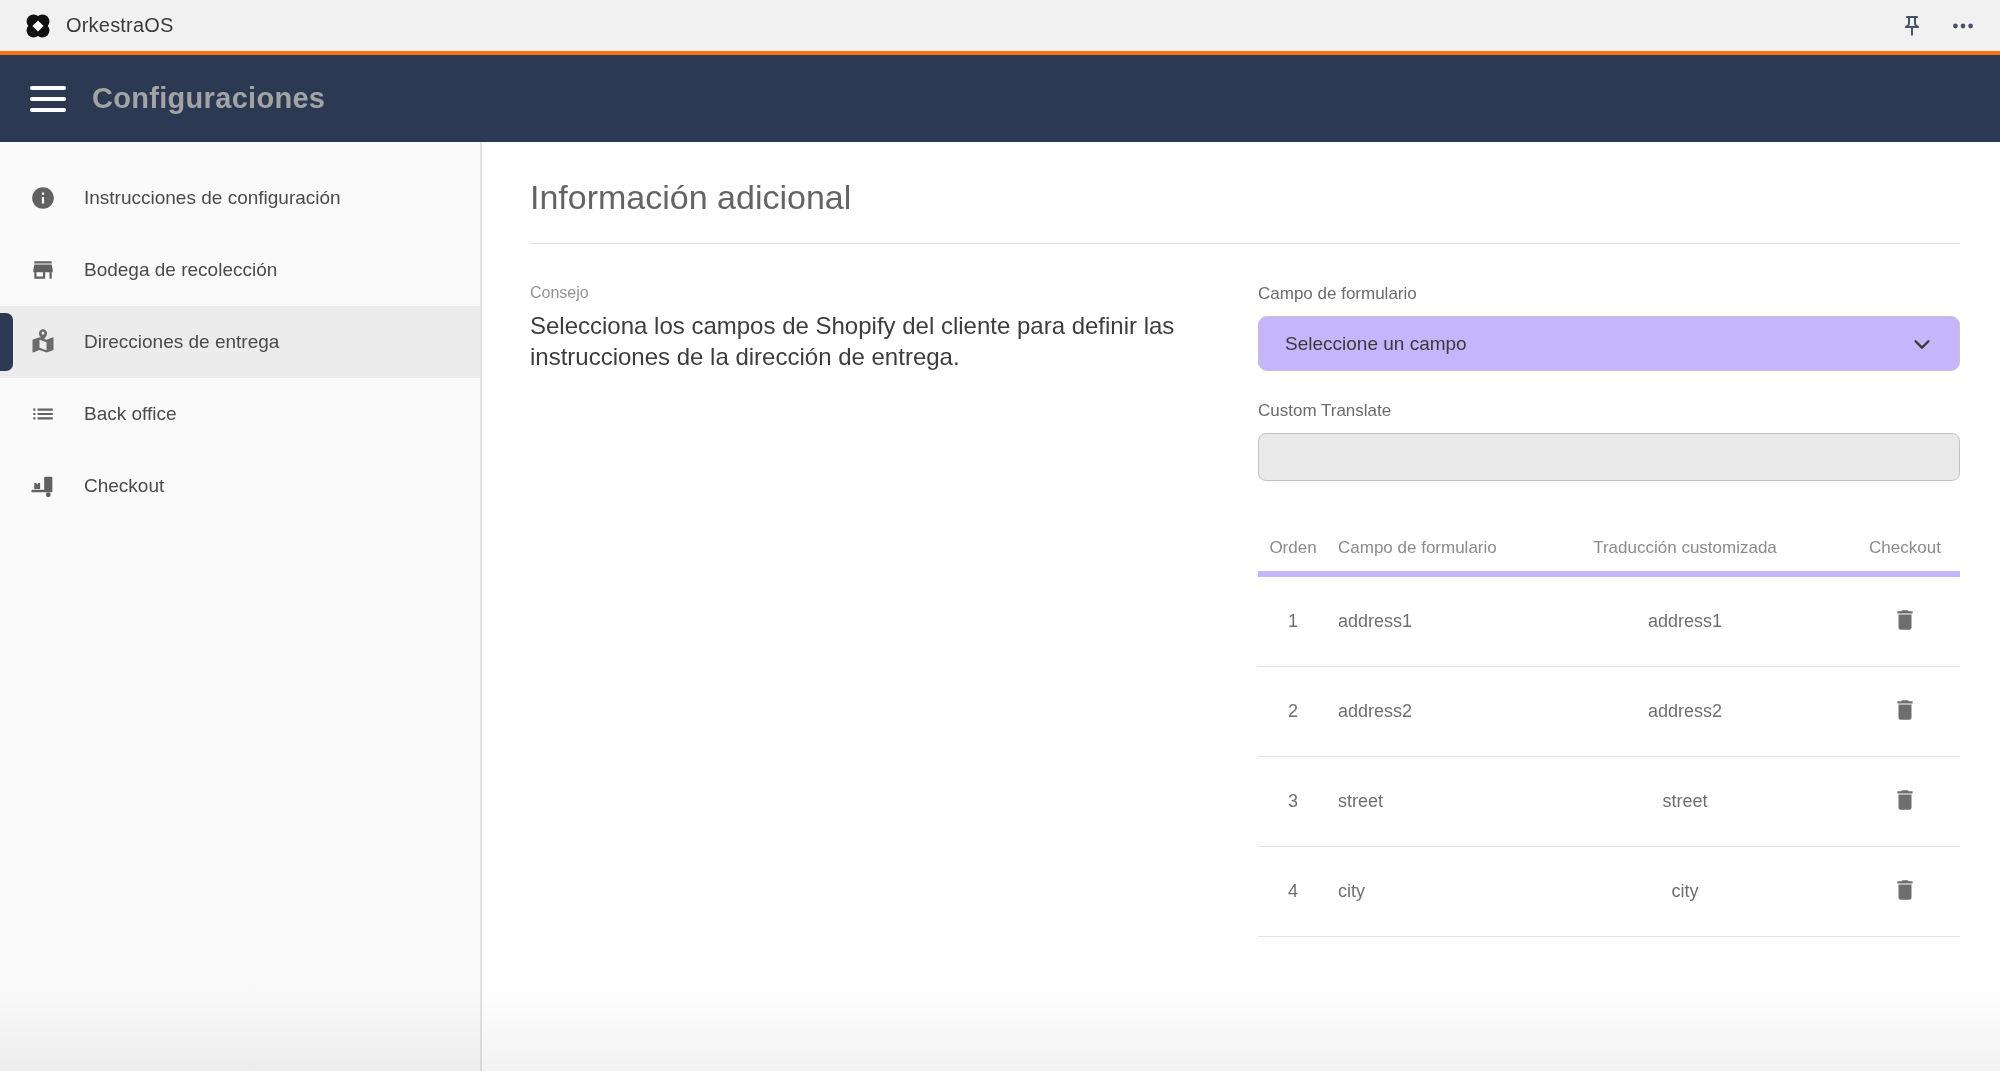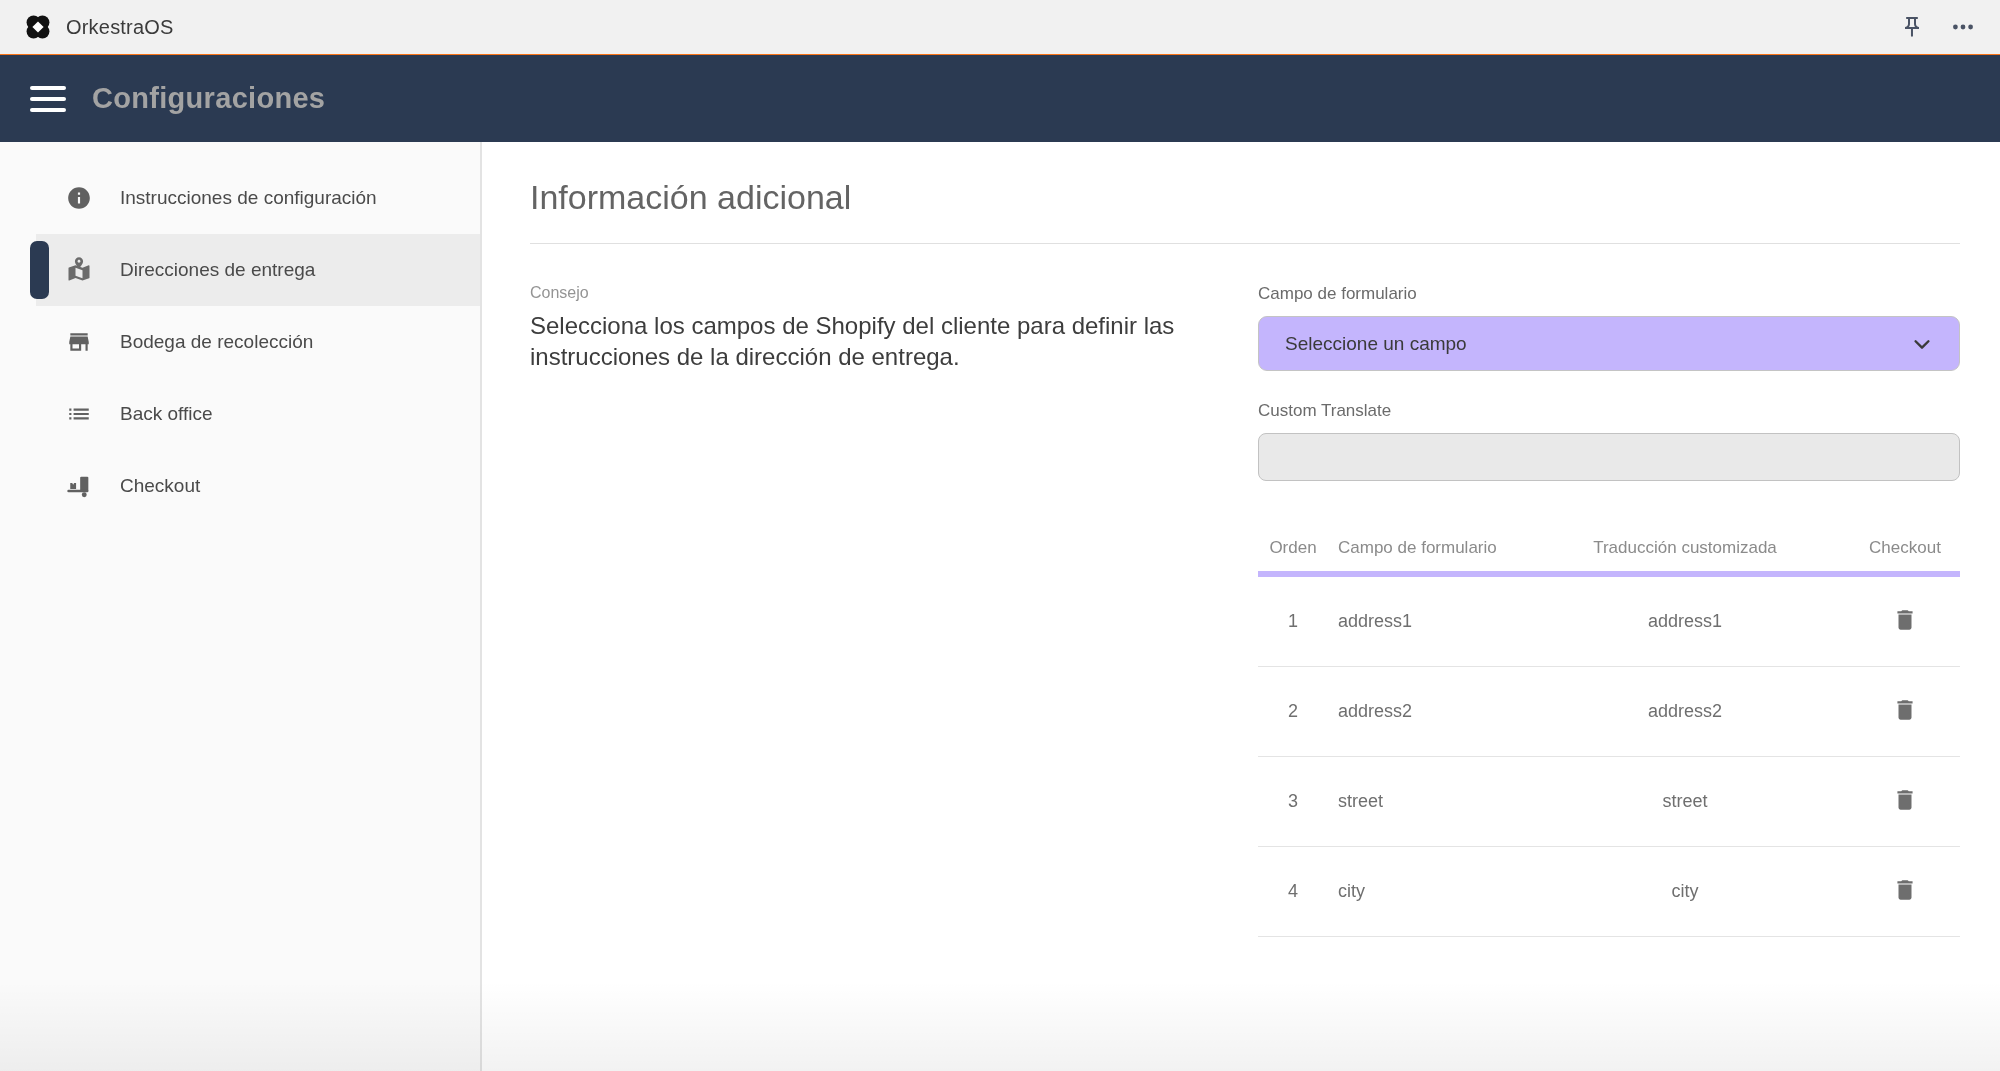--- a/index.html
+++ b/index.html
@@ -1,39 +1,39 @@
 <!DOCTYPE html>
 <html><head>
 <meta charset="utf-8">
 <style>
   * { margin:0; padding:0; box-sizing:border-box; }
   html,body { width:2000px; height:1071px; overflow:hidden;
     font-family:"Liberation Sans","DejaVu Sans",sans-serif; background:#ffffff; }
 
   
-  .topbar { height:55px; background:#f1f1f1; border-bottom:1px solid #f97316;
+  .topbar { height:55px; background:#f1f1f1; border-bottom:4px solid #f97316;
     display:flex; align-items:center; padding:0 24px; }
   .brand { display:flex; align-items:center; gap:14px; }
   .brand-name { font-size:20px; color:#3b3b3b; letter-spacing:0.2px; }
   .topbar-right { margin-left:auto; display:flex; align-items:center; gap:26px; color:#4a5365; }
   .icon-btn { background:none; border:none; cursor:pointer; display:flex; align-items:center; }
 
   
   .appbar { height:87px; background:#2b3a52; display:flex; align-items:center; padding:0 30px; }
   .hamburger { width:36px; display:flex; flex-direction:column; gap:7px;
     background:none; border:none; cursor:pointer; }
   .hamburger span { display:block; height:4px; background:#ffffff; border-radius:2px; }
   .appbar-title { color:#a3a3a3; font-size:29px; font-weight:bold; margin-left:26px; letter-spacing:0.3px; }
 
   
   .layout { display:flex; height:929px; }
   .sidebar { width:482px; background:#fafafa; border-right:2px solid #e3e3e3;
     padding-top:20px; flex-shrink:0; }
   .side-item { position:relative; height:72px; display:flex; align-items:center;
-    cursor:pointer;margin-left:36px; }
+    cursor:pointer; }
   .side-item .side-icon { width:30px; margin-left:28px; display:flex; justify-content:center; color:#6b6b6b; }
   .side-item .side-label { margin-left:26px; font-size:19px; color:#4a4a4a; }
   .side-item.selected { background:#ececec; }
   .side-item.selected .indicator { position:absolute; left:-6px; top:7px;
     width:19px; height:58px; background:#2b3a52; border-radius:7px; }
 
   
   .main { flex:1; padding:0 40px 0 48px; position:relative; overflow:hidden; }
   .page-title { margin-top:36px; font-size:34px; font-weight:400; color:#646464; }
   .title-divider { margin-top:26px; border:none; border-top:1px solid #e0e0e0; }
@@ -123,38 +123,38 @@
 
     <div class="side-item">
       <span class="side-icon">
         <svg width="26" height="26" viewBox="0 0 24 24" fill="#616161">
           <path d="M12,2C6.48,2 2,6.48 2,12s4.48,10 10,10 10,-4.48 10,-10S17.52,2 12,2zm1,15h-2v-6h2v6zm0,-8h-2V7h2v2z"></path>
         </svg>
       </span>
       <span class="side-label">Instrucciones de configuración</span>
     </div>
 
+    <div class="side-item">
+      <span class="side-icon">
+        <svg width="26" height="26" viewBox="0 0 24 24" fill="#616161">
+          <path d="M20,4H4v2h16V4zm1,10v-2l-1,-5H4l-1,5v2h1v6h10v-6h4v6h2v-6h1zm-9,4H6v-4h6v4z"></path>
+        </svg>
+      </span>
+      <span class="side-label">Bodega de recolección</span>
+    </div>
+
     <div class="side-item selected">
       <span class="indicator"></span>
       <span class="side-icon">
         <svg width="28" height="28" viewBox="0 0 24 24" fill="#6b6b6b">
           <path d="M20.5,8l-0.16,0.03L15,10.1 9,8 3.36,9.9C3.15,9.97 3,10.15 3,10.38v10.12c0,0.28 0.22,0.5 0.5,0.5l0.16,-0.03L9,18.9l6,2.1 5.64,-1.9c0.21,-0.07 0.36,-0.25 0.36,-0.48V8.5C21,8.22 20.78,8 20.5,8zM15,19l-6,-2.11V10l6,2.11V19z"></path>
           <path d="M12,1c-1.93,0 -3.5,1.57 -3.5,3.5 0,2.62 3.5,6 3.5,6s3.5,-3.38 3.5,-6C15.5,2.57 13.93,1 12,1zm0,4.75c-0.69,0 -1.25,-0.56 -1.25,-1.25S11.31,3.25 12,3.25 13.25,3.81 13.25,4.5 12.69,5.75 12,5.75z"></path>
         </svg>
       </span>
       <span class="side-label">Direcciones de entrega</span>
-    </div>
-
-    <div class="side-item">
-      <span class="side-icon">
-        <svg width="26" height="26" viewBox="0 0 24 24" fill="#616161">
-          <path d="M20,4H4v2h16V4zm1,10v-2l-1,-5H4l-1,5v2h1v6h10v-6h4v6h2v-6h1zm-9,4H6v-4h6v4z"></path>
-        </svg>
-      </span>
-      <span class="side-label">Bodega de recolección</span>
     </div>
 
     <div class="side-item">
       <span class="side-icon">
         <svg width="26" height="26" viewBox="0 0 24 24" fill="#616161">
           <path d="M3,13h2v-2H3v2zm0,4h2v-2H3v2zm0,-8h2V7H3v2zm4,4h14v-2H7v2zm0,4h14v-2H7v2zM7,7v2h14V7H7z"></path>
         </svg>
       </span>
       <span class="side-label">Back office</span>
     </div>

